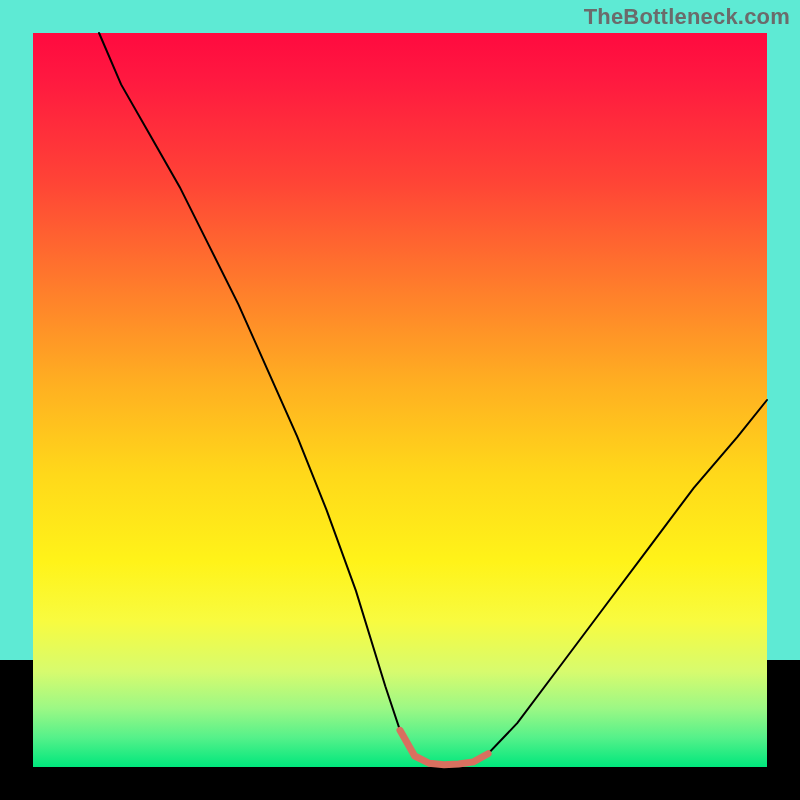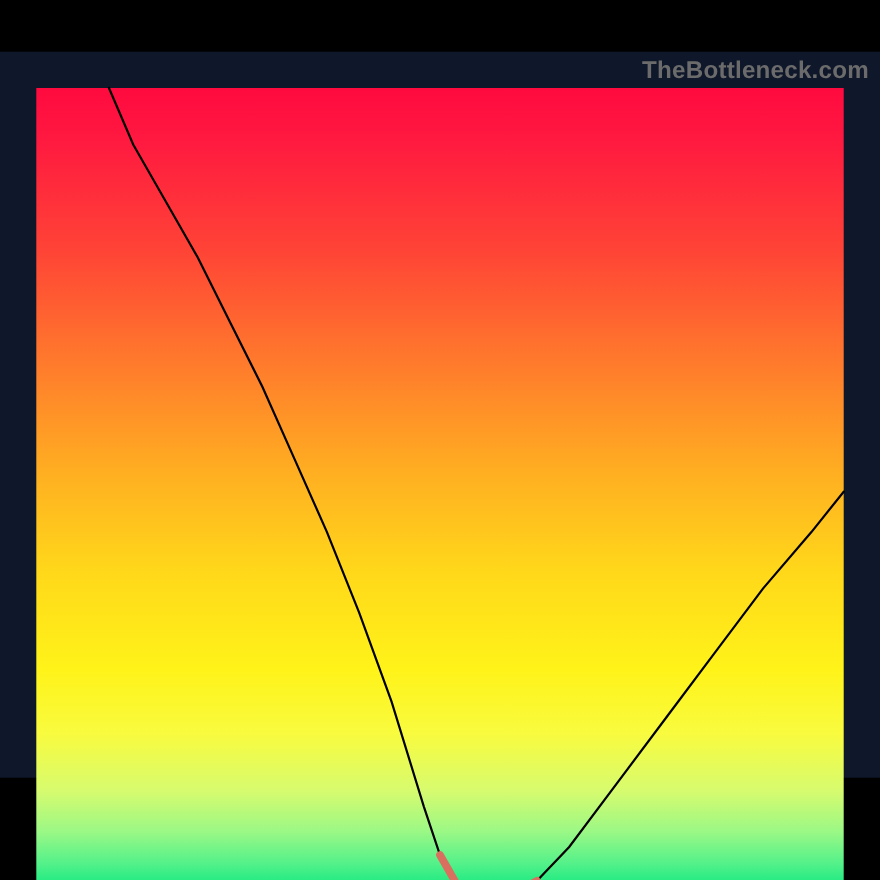--- a/index.html
+++ b/index.html
@@ -8,22 +8,21 @@
     width: 800px;
     height: 800px;
     background: #000;
     overflow: hidden;
     font-family: Arial, Helvetica, sans-serif;
   }
   .frame {
     position: relative;
     width: 800px;
     height: 660px;
-    background: #0f172a;
-    margin-top: 47px;
+    background: #5eead4;
   }
   .watermark {
     position: absolute;
     top: 4px;
     right: 10px;
     color: #6b6b6b;
     font-size: 22px;
     font-weight: 600;
     letter-spacing: 0.2px;
     user-select: none;

